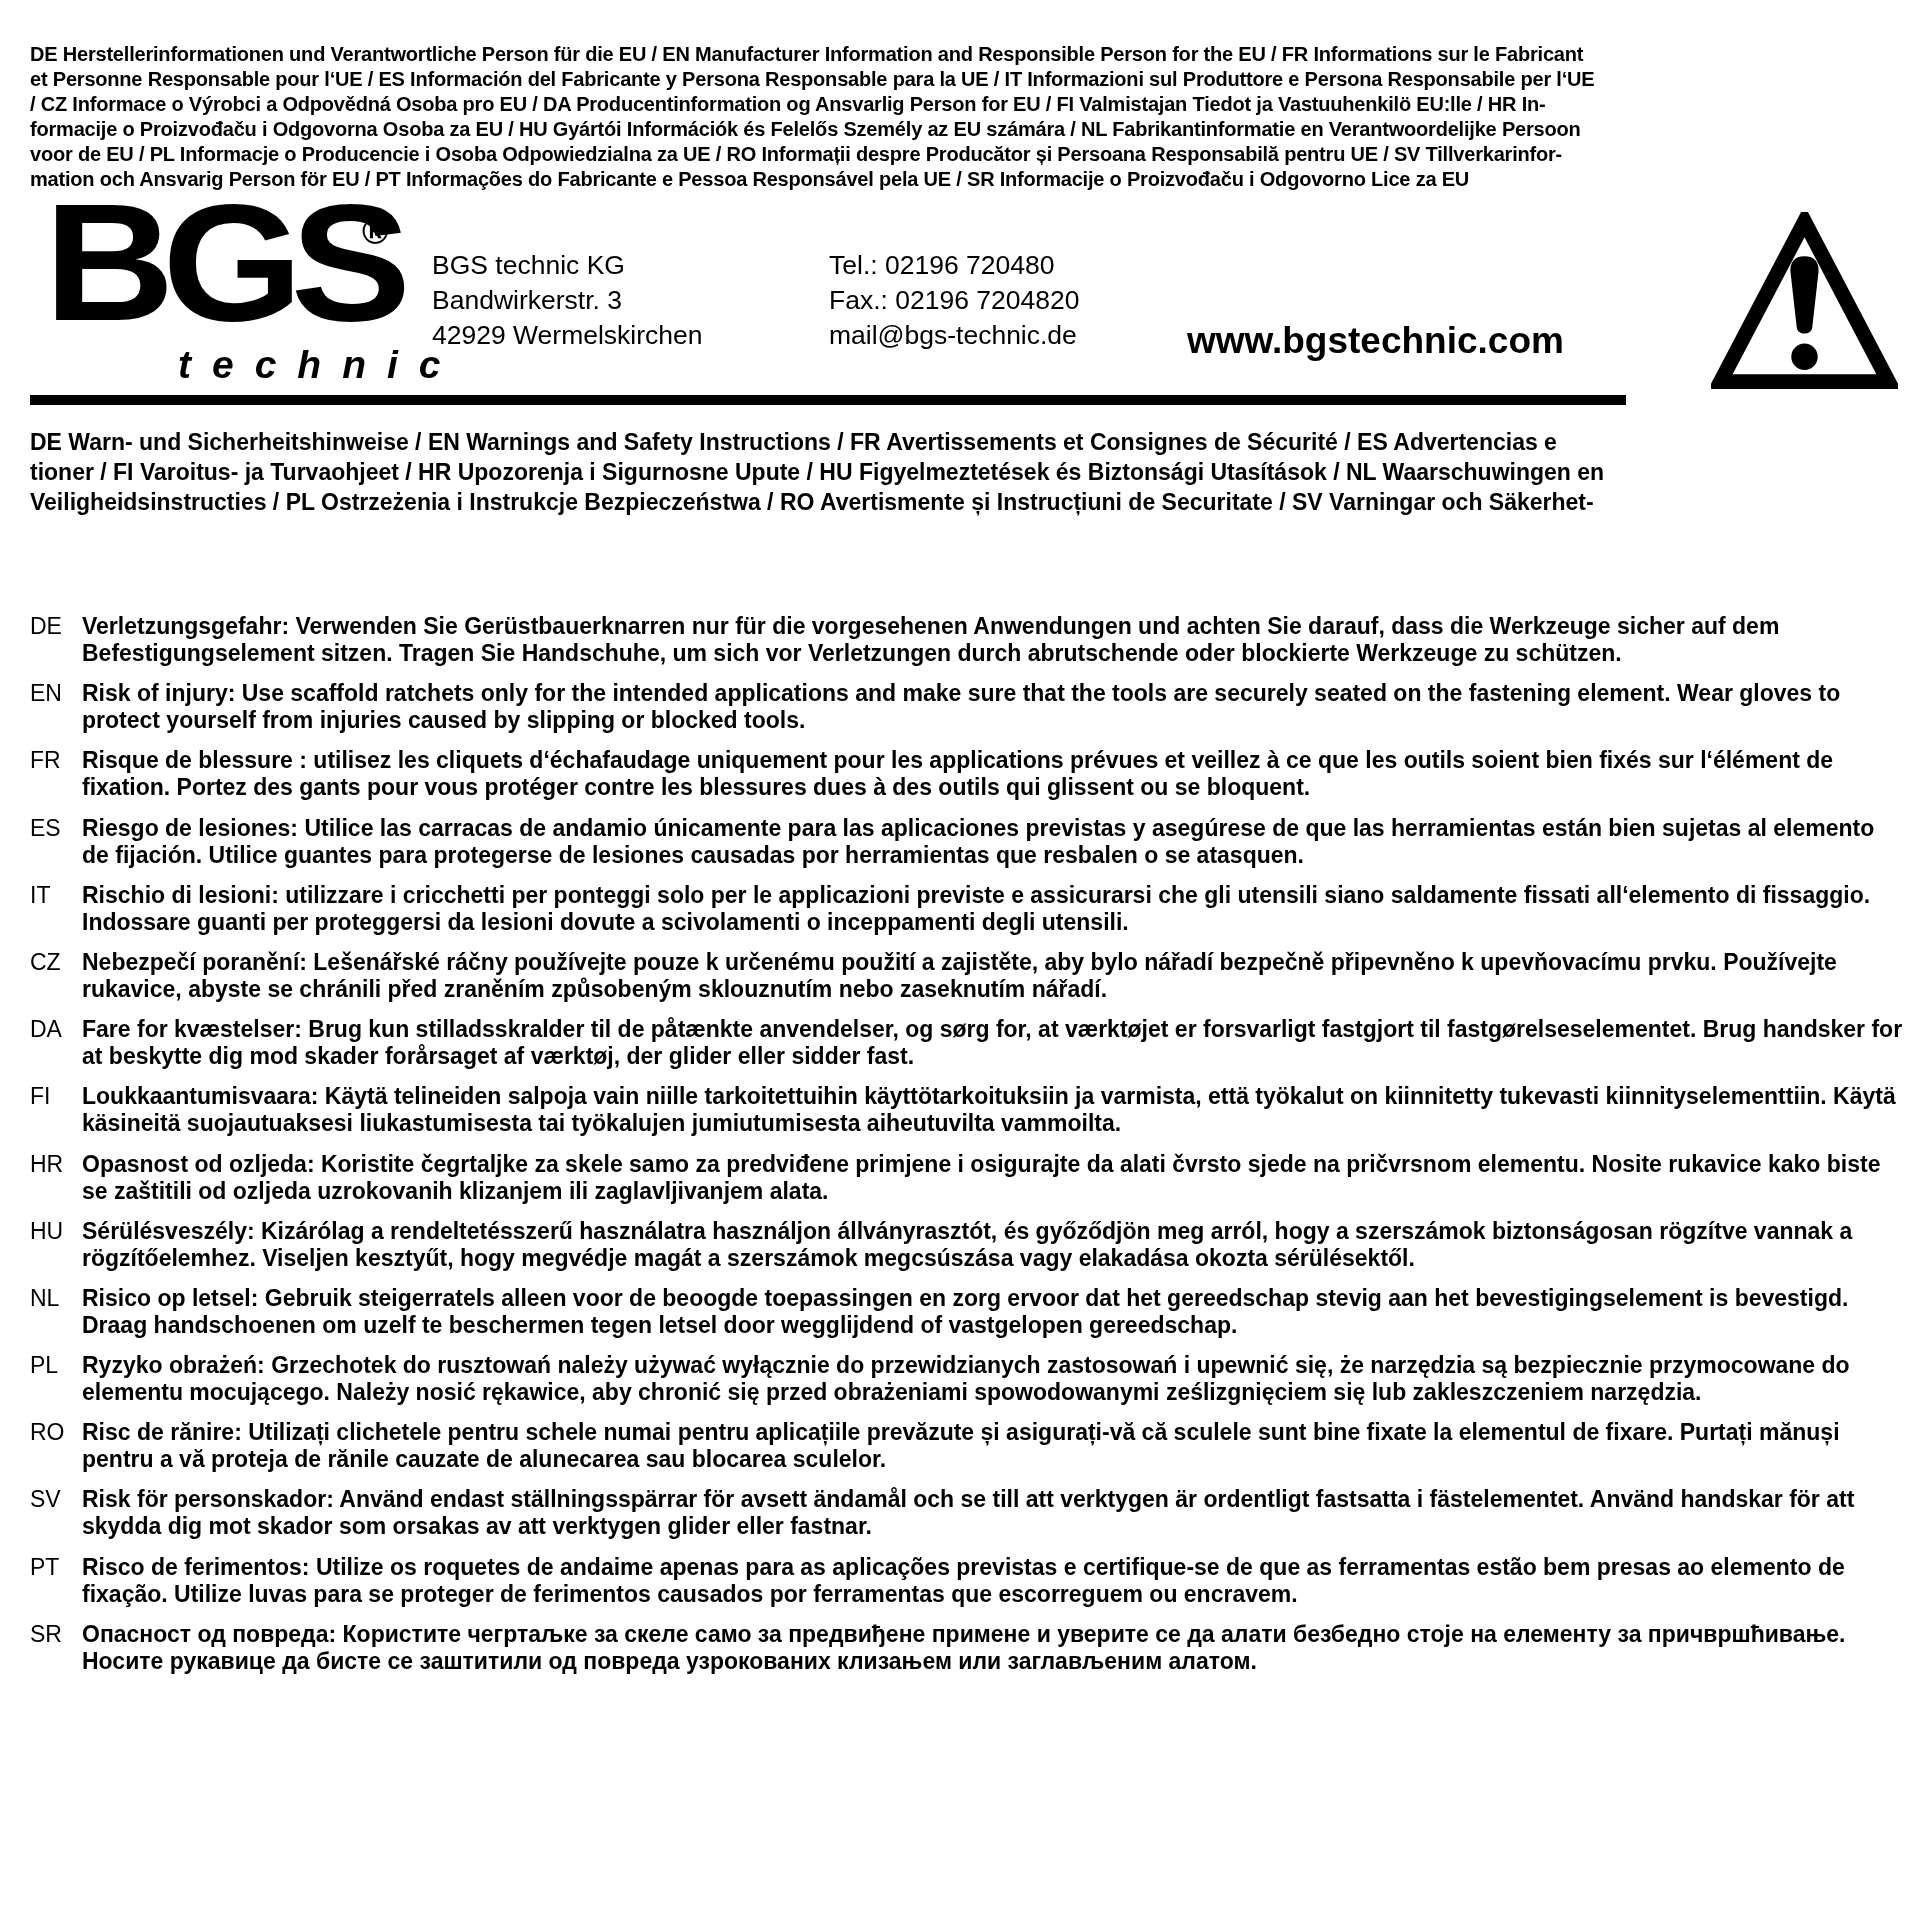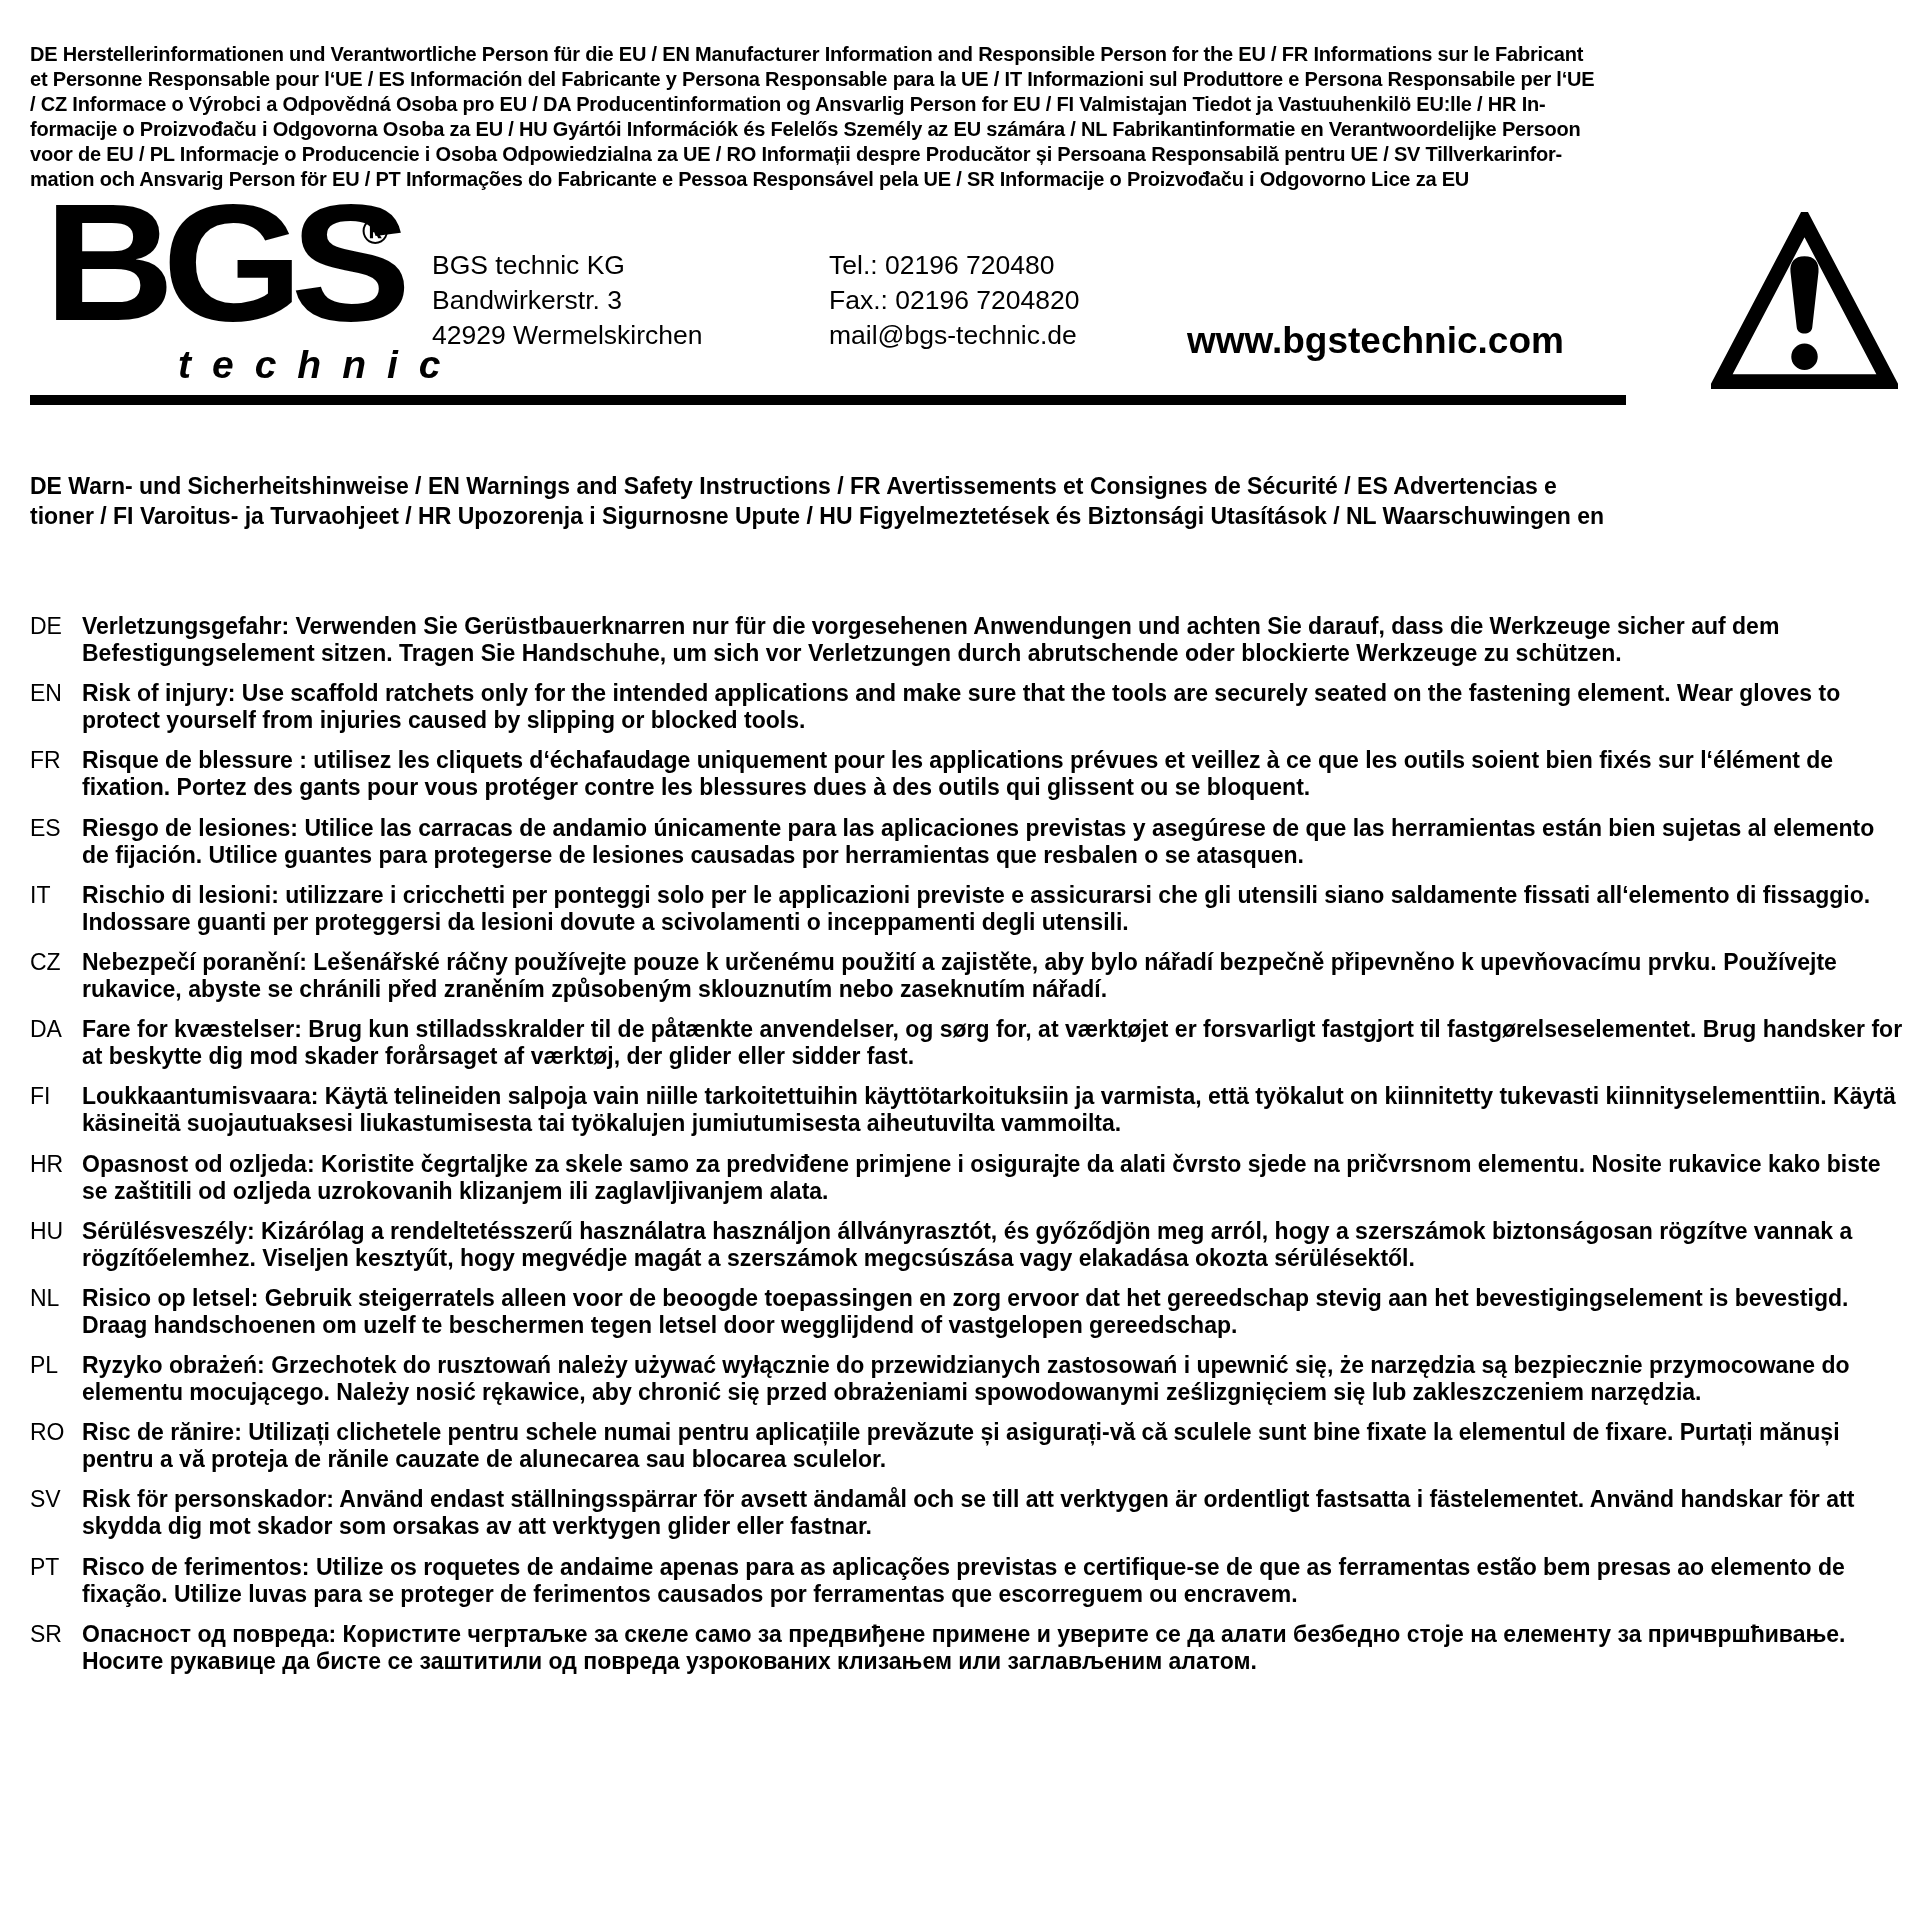--- a/index.html
+++ b/index.html
@@ -60,21 +60,20 @@
   }
 
   
   .header2 {
     position: absolute;
     left: 30px; top: 427px;
     width: 1873px;
     font-weight: bold;
     font-size: 23px;
     line-height: 30px;
-    margin-top: 44px;
   }
   .header2 .hline { white-space: nowrap; overflow: hidden; }
 
   
   .warnings {
     position: absolute;
     left: 30px; top: 613px;
     width: 1873px;
   }
   .warn-item { display: flex; margin-bottom: 13.2px; font-size: 23px; line-height: 27px; }
@@ -121,20 +120,21 @@
       <path d="M120 57 C133 57 139 65 138 77 L130 148 C129 159 111 159 110 148 L102 77 C101 65 107 57 120 57 Z" fill="#000000"></path>
       <circle cx="120" cy="186" r="17" fill="#000000"></circle>
     </svg>
   </div>
 
   <div class="divider"></div>
 
   <div class="header2">
       <div class="hline">DE Warn- und Sicherheitshinweise / EN Warnings and Safety Instructions / FR Avertissements et Consignes de Sécurité / ES Advertencias e</div>
       <div class="hline">tioner / FI Varoitus- ja Turvaohjeet / HR Upozorenja i Sigurnosne Upute / HU Figyelmeztetések és Biztonsági Utasítások / NL Waarschuwingen en</div>
+      <div class="hline">Veiligheidsinstructies / PL Ostrzeżenia i Instrukcje Bezpieczeństwa / RO Avertismente și Instrucțiuni de Securitate / SV Varningar och Säkerhet-</div>
     </div>
 
   <div class="warnings">
       <div class="warn-item">
         <div class="warn-code">DE</div>
         <div class="warn-text">Verletzungsgefahr: Verwenden Sie Gerüstbauerknarren nur für die vorgesehenen Anwendungen und achten Sie darauf, dass die Werkzeuge sicher auf dem Befestigungselement sitzen. Tragen Sie Handschuhe, um sich vor Verletzungen durch abrutschende oder blockierte Werkzeuge zu schützen.</div>
       </div>
       <div class="warn-item">
         <div class="warn-code">EN</div>
         <div class="warn-text">Risk of injury: Use scaffold ratchets only for the intended applications and make sure that the tools are securely seated on the fastening element. Wear gloves to protect yourself from injuries caused by slipping or blocked tools.</div>

